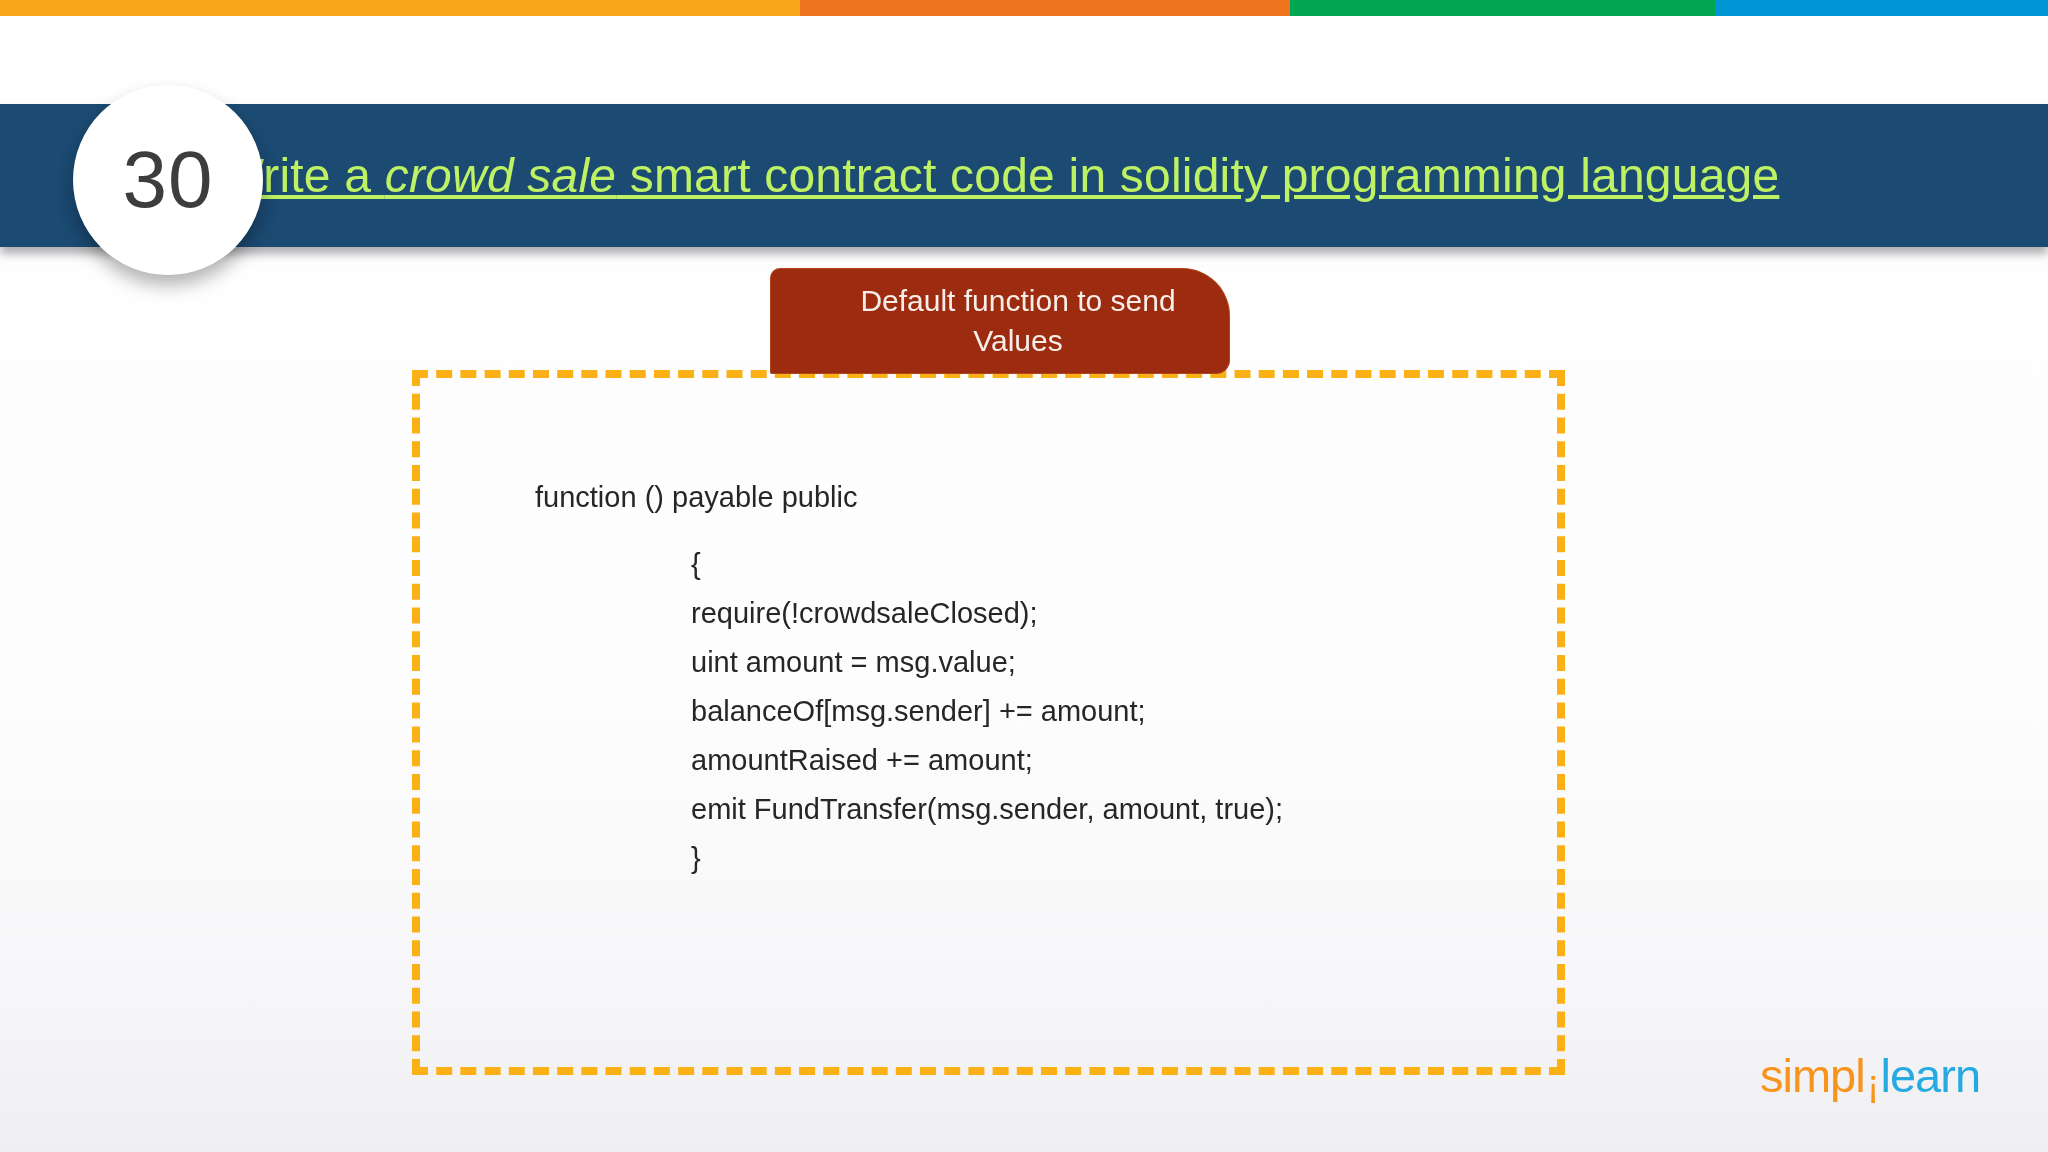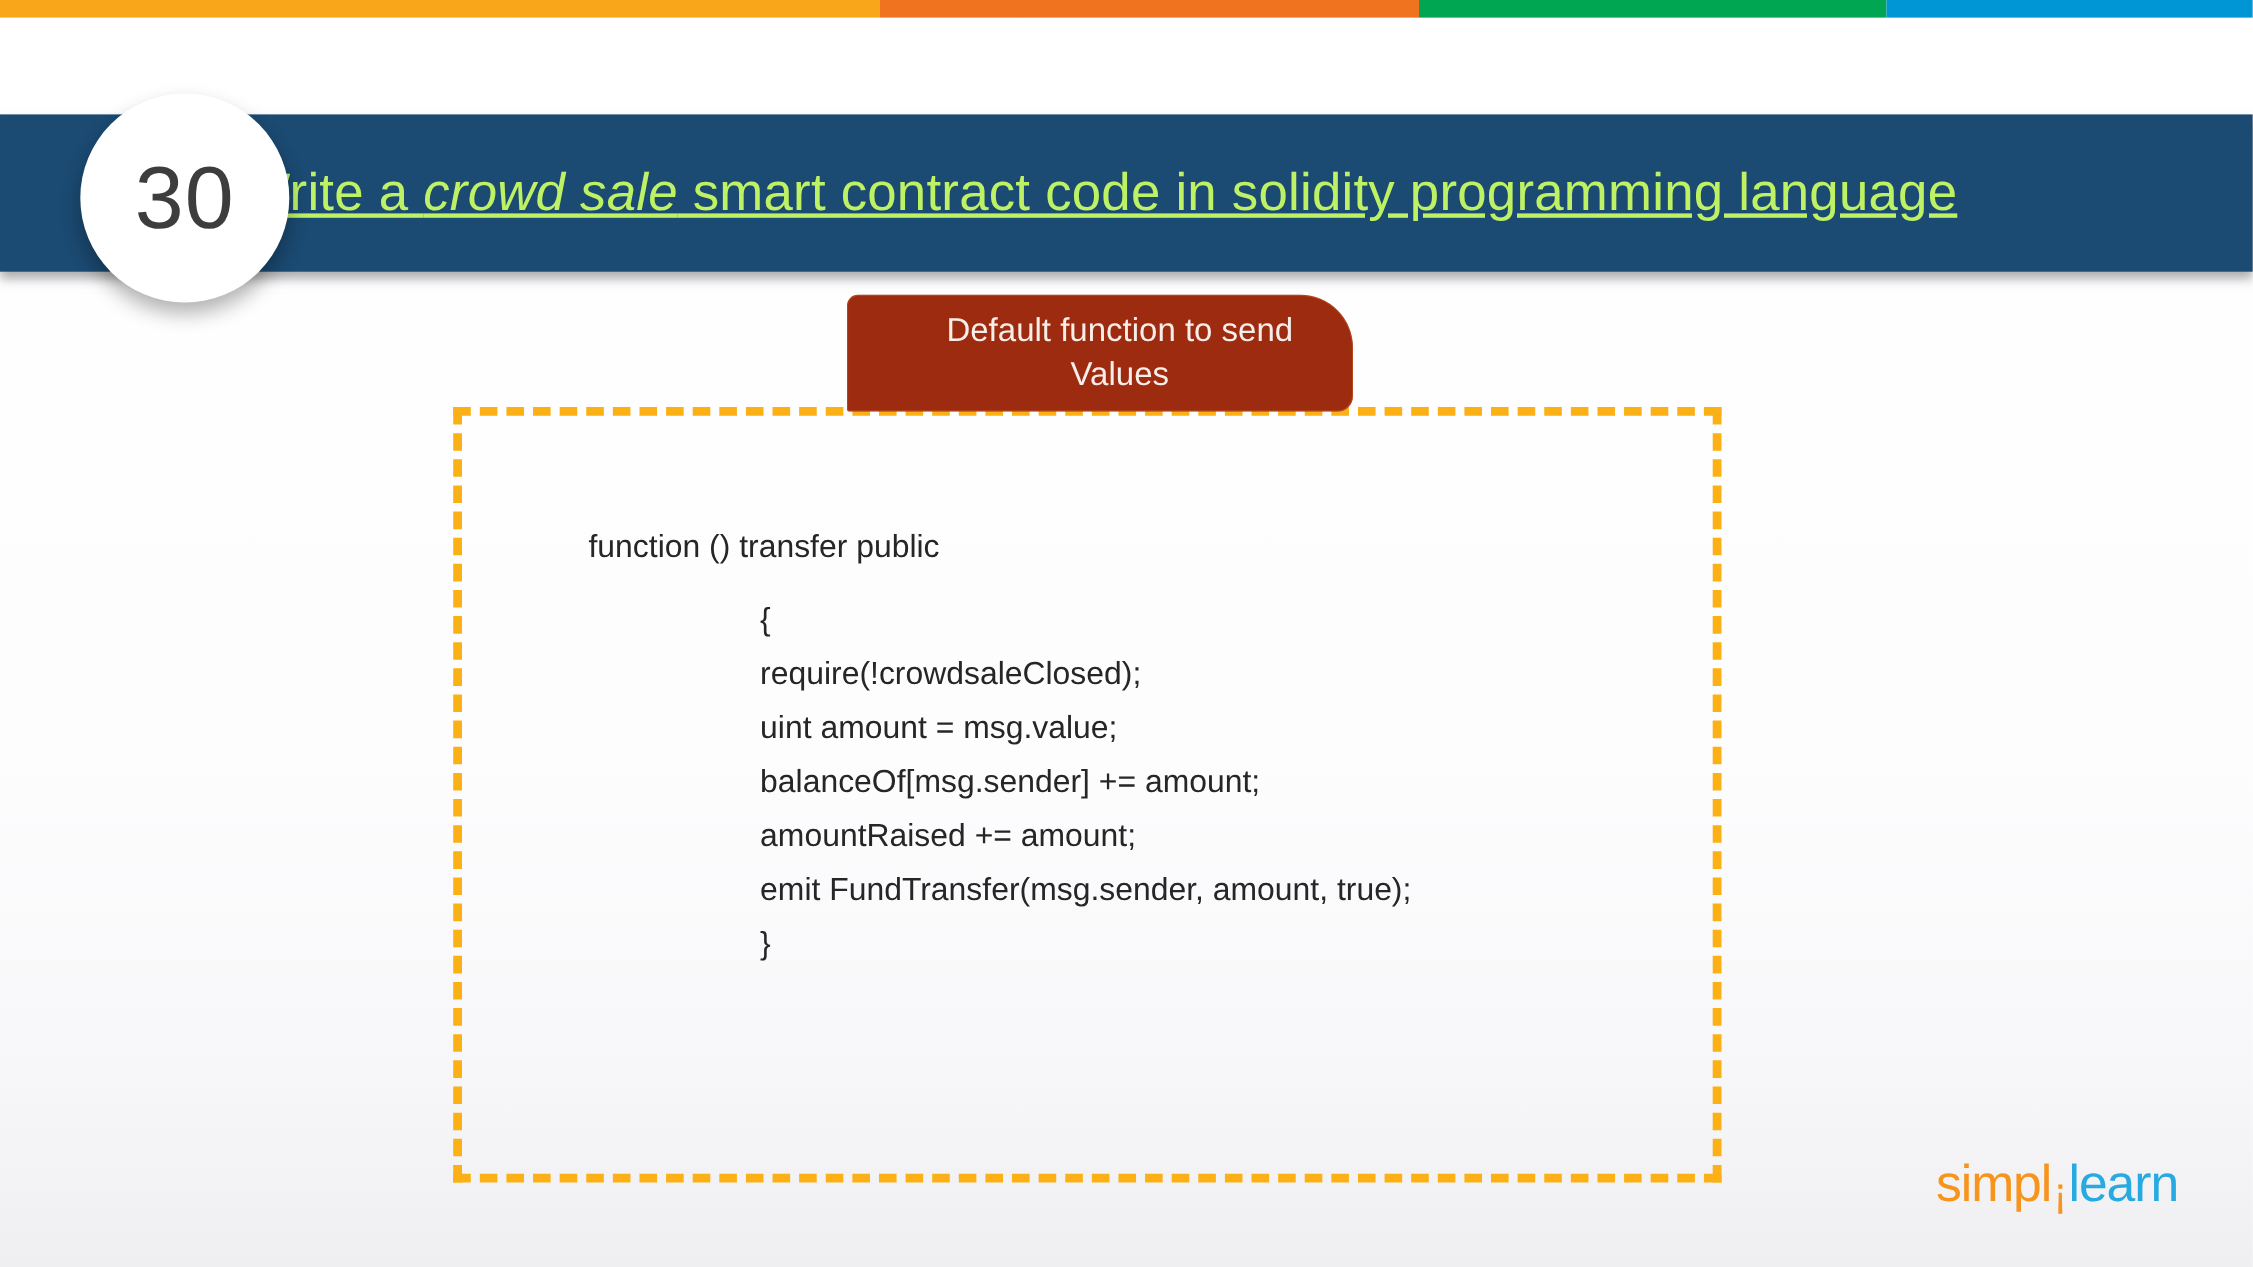--- a/index.html
+++ b/index.html
@@ -117,21 +117,21 @@
   </div>
 
   <div class="callout-tab">
     <span class="callout-line">Default function to send</span>
     <span class="callout-line">Values</span>
   </div>
 
   <div class="code-panel"></div>
 
   <div class="code-block">
-    <div class="code-head">function () transfer public</div>
+    <div class="code-head">function () payable public</div>
     <div class="code-body">
       <div class="code-line">{</div>
       <div class="code-line">require(!crowdsaleClosed);</div>
       <div class="code-line">uint amount = msg.value;</div>
       <div class="code-line">balanceOf[msg.sender] += amount;</div>
       <div class="code-line">amountRaised += amount;</div>
       <div class="code-line">emit FundTransfer(msg.sender, amount, true);</div>
       <div class="code-line">}</div>
     </div>
   </div>

